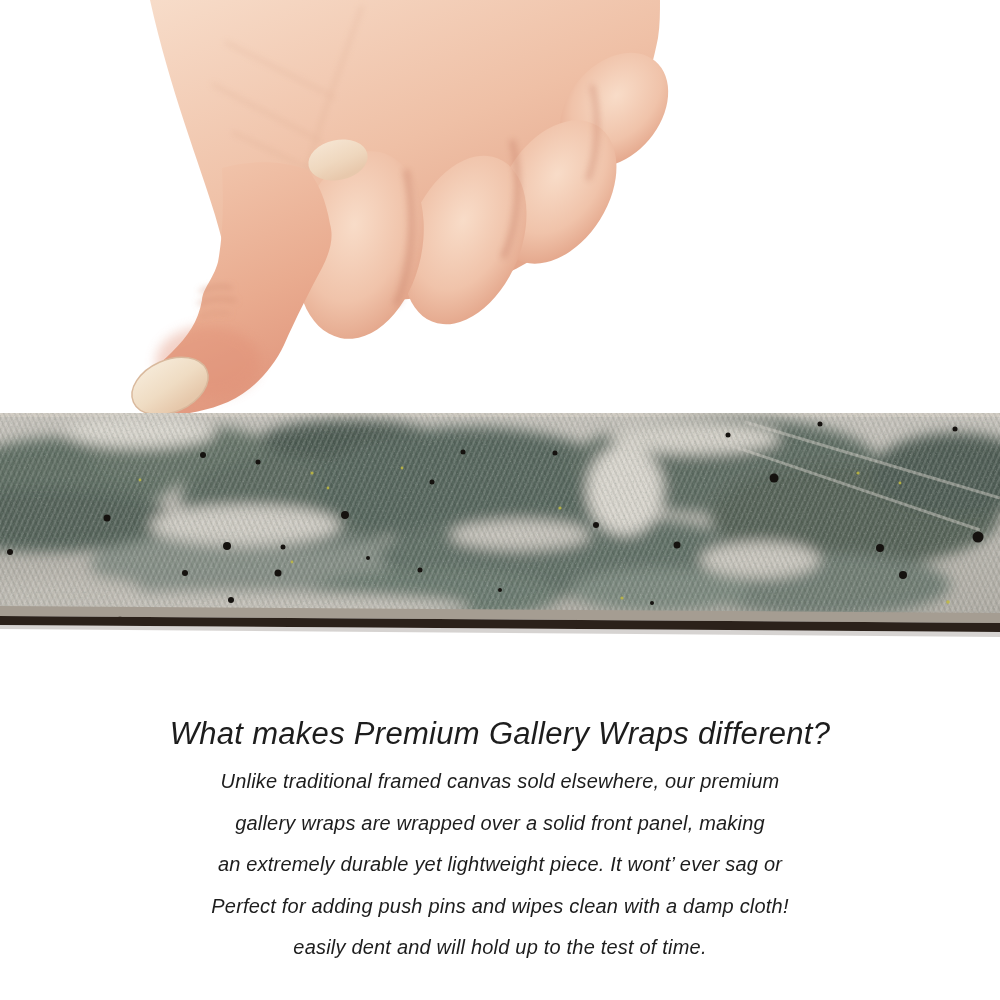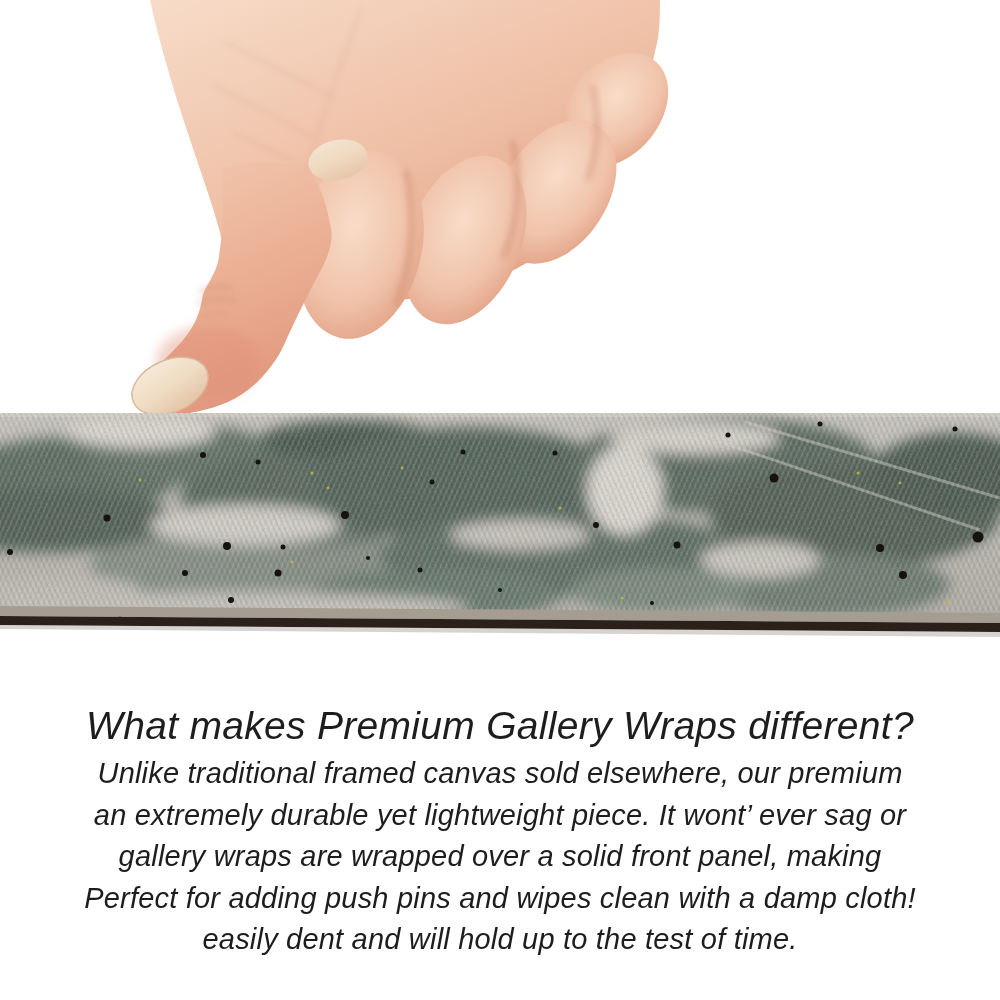--- a/index.html
+++ b/index.html
@@ -7,25 +7,25 @@
     position:relative;width:1000px;height:1000px;background:#ffffff;
     overflow:hidden;font-family:"Liberation Sans",sans-serif;
   }
   .hand-svg{position:absolute;left:0;top:0;width:1000px;height:420px;}
   .canvas-svg{position:absolute;left:0;top:410px;width:1000px;height:235px;}
   .caption{
     position:absolute;top:698px;left:0;right:0;
     text-align:center;font-style:italic;color:#1d1d1d;
   }
   .caption h1{
-    font-size:39px;font-weight:500;margin:8px 0 7px 0;letter-spacing:.3px;
+    font-size:31px;font-weight:500;margin:16px 0 7px 0;letter-spacing:.3px;
     line-height:40px;
   }
   .caption p{
-    font-size:29px;font-weight:400;margin:0;line-height:41.5px;letter-spacing:.2px;
+    font-size:20px;font-weight:400;margin:0;line-height:41.5px;letter-spacing:.2px;
   }
 </style>
 </head>
 <body>
 
 <div class="stage">
 
   <svg class="hand-svg" viewBox="0 0 1000 420" aria-hidden="true">
     <defs>
       <linearGradient id="palmGrad" x1="0" y1="0" x2="0.7" y2="1">
@@ -228,19 +228,19 @@
     </g>
 
     <path d="M0,196 L1000,203 L1000,213 L0,206 Z" fill="#a59d92"></path>
     <path d="M0,206 L1000,213 L1000,222 L0,215 Z" fill="#2b211a"></path>
     <path d="M0,215 L1000,222 L1000,227 L0,219 Z" fill="rgba(90,80,70,0.25)"></path>
   </svg>
 
   <div class="caption">
     <h1>What makes Premium Gallery Wraps different?</h1>
     <p>Unlike traditional framed canvas sold elsewhere, our premium</p>
+    <p>gallery wraps are wrapped over a solid front panel, making</p>
     <p>an extremely durable yet lightweight piece. It wont’ ever sag or</p>
-    <p>gallery wraps are wrapped over a solid front panel, making</p>
     <p>Perfect for adding push pins and wipes clean with a damp cloth!</p>
     <p>easily dent and will hold up to the test of time.</p>
   </div>
 
 </div>
 
 </body></html>

